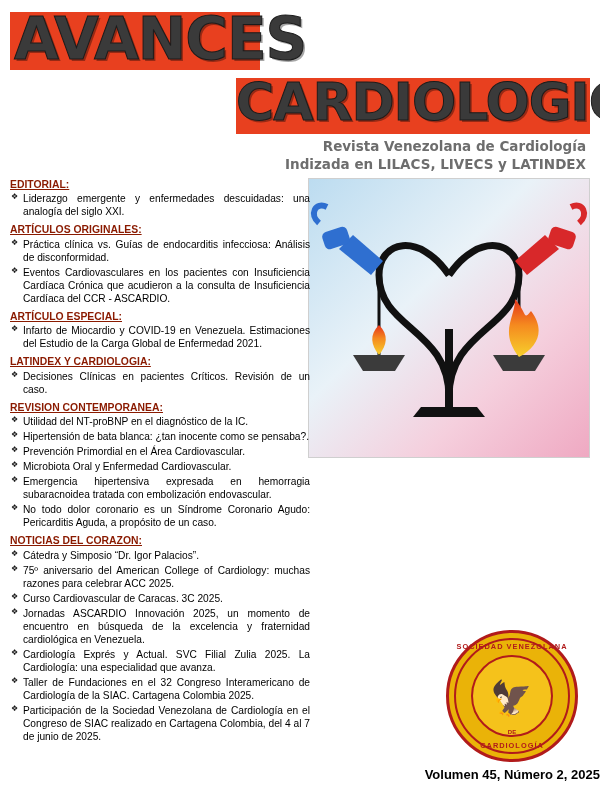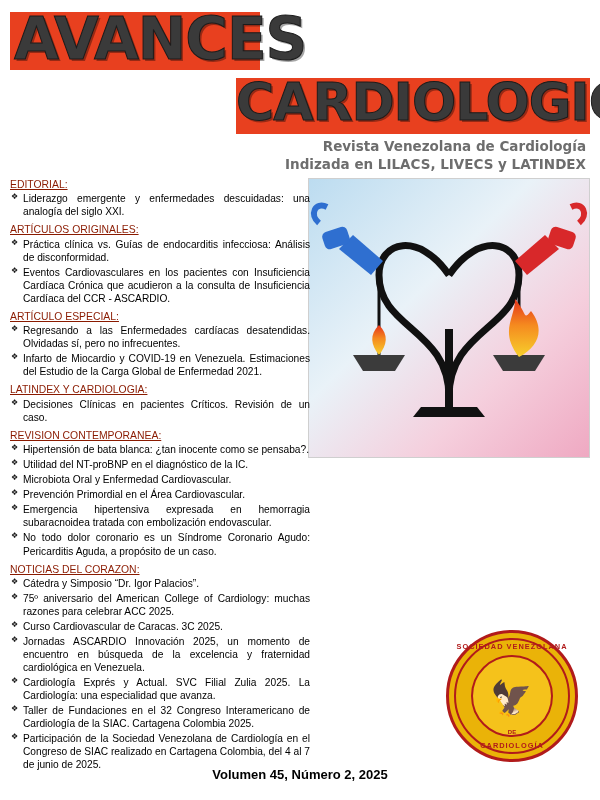--- a/index.html
+++ b/index.html
@@ -56,21 +56,21 @@
     font-size:12.5px;color:#111;line-height:1.35;
   }
   
   .content{position:relative;padding:0 10px;}
   .toc{
     width:300px;
     font-size:10.2px;
     line-height:1.28;
   }
   .sec-head{
-    font-weight:normal;
+    font-weight:bold;
     text-decoration:underline;
     color:#8a1a00;
     font-size:10.4px;
     margin-top:5px;
     margin-bottom:1px;
   }
   .sec-head.first{margin-top:0;}
   ul.items{margin:0;padding:0;list-style:none;}
   ul.items li{
     position:relative;
@@ -119,21 +119,21 @@
   }
   .logo-text-top{top:9px;}
   .logo-text-bottom{bottom:9px;}
   .logo-de{
     position:absolute;left:0;width:100%;text-align:center;bottom:24px;
     font-size:6px;font-weight:bold;color:#b11b1b;
   }
   
   .volume{
     position:absolute;left:0;right:0;bottom:18px;
-    text-align:center;
+    text-align:right;
     font-size:13px;font-weight:bold;
   }
 </style>
 </head>
 <body>
 
 <div class="masthead">
   <div class="red-bar-1"></div>
   <div class="red-bar-2"></div>
   <div class="title-avances">AVANCES</div>
@@ -193,35 +193,34 @@
     </ul>
 
     <div class="sec-head">ARTÍCULOS ORIGINALES:</div>
     <ul class="items">
       <li>Práctica clínica vs. Guías de endocarditis infecciosa: Análisis de disconformidad.</li>
       <li>Eventos Cardiovasculares en los pacientes con Insuficiencia Cardíaca Crónica que acudieron a la consulta de Insuficiencia Cardíaca del CCR - ASCARDIO.</li>
     </ul>
 
     <div class="sec-head">ARTÍCULO ESPECIAL:</div>
     <ul class="items">
-      <li>Regresando a las Enfermedades cardíacas desatendidas. Olvidadas sí, pero no infrecuentes.</li>
       <li>Infarto de Miocardio y COVID-19 en Venezuela. Estimaciones del Estudio de la Carga Global de Enfermedad 2021.</li>
     </ul>
 
     <div class="sec-head">LATINDEX Y CARDIOLOGIA:</div>
     <ul class="items">
       <li>Decisiones Clínicas en pacientes Críticos. Revisión de un caso.</li>
     </ul>
 
     <div class="sec-head">REVISION CONTEMPORANEA:</div>
     <ul class="items">
+      <li>Utilidad del NT-proBNP en el diagnóstico de la IC.</li>
       <li>Hipertensión de bata blanca: ¿tan inocente como se pensaba?.</li>
-      <li>Utilidad del NT-proBNP en el diagnóstico de la IC.</li>
+      <li>Prevención Primordial en el Área Cardiovascular.</li>
       <li>Microbiota Oral y Enfermedad Cardiovascular.</li>
-      <li>Prevención Primordial en el Área Cardiovascular.</li>
     </ul>
 
     <ul class="items">
       <li>Emergencia hipertensiva expresada en hemorragia subaracnoidea tratada con embolización endovascular.</li>
       <li>No todo dolor coronario es un Síndrome Coronario Agudo: Pericarditis Aguda, a propósito de un caso.</li>
     </ul>
 
     <div class="sec-head">NOTICIAS DEL CORAZON:</div>
     <ul class="items">
       <li>Cátedra y Simposio “Dr. Igor Palacios”.</li>

